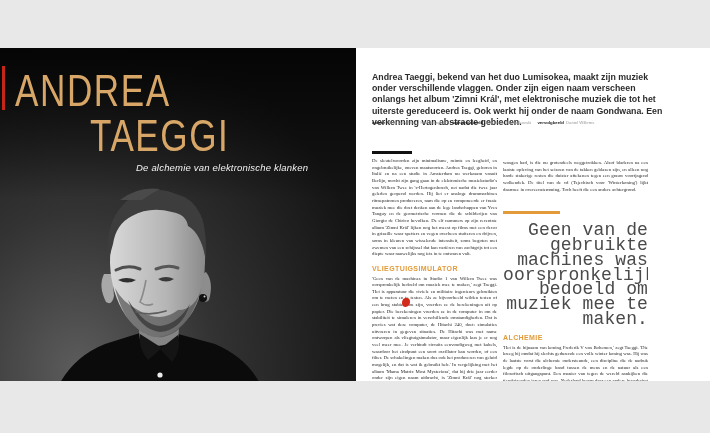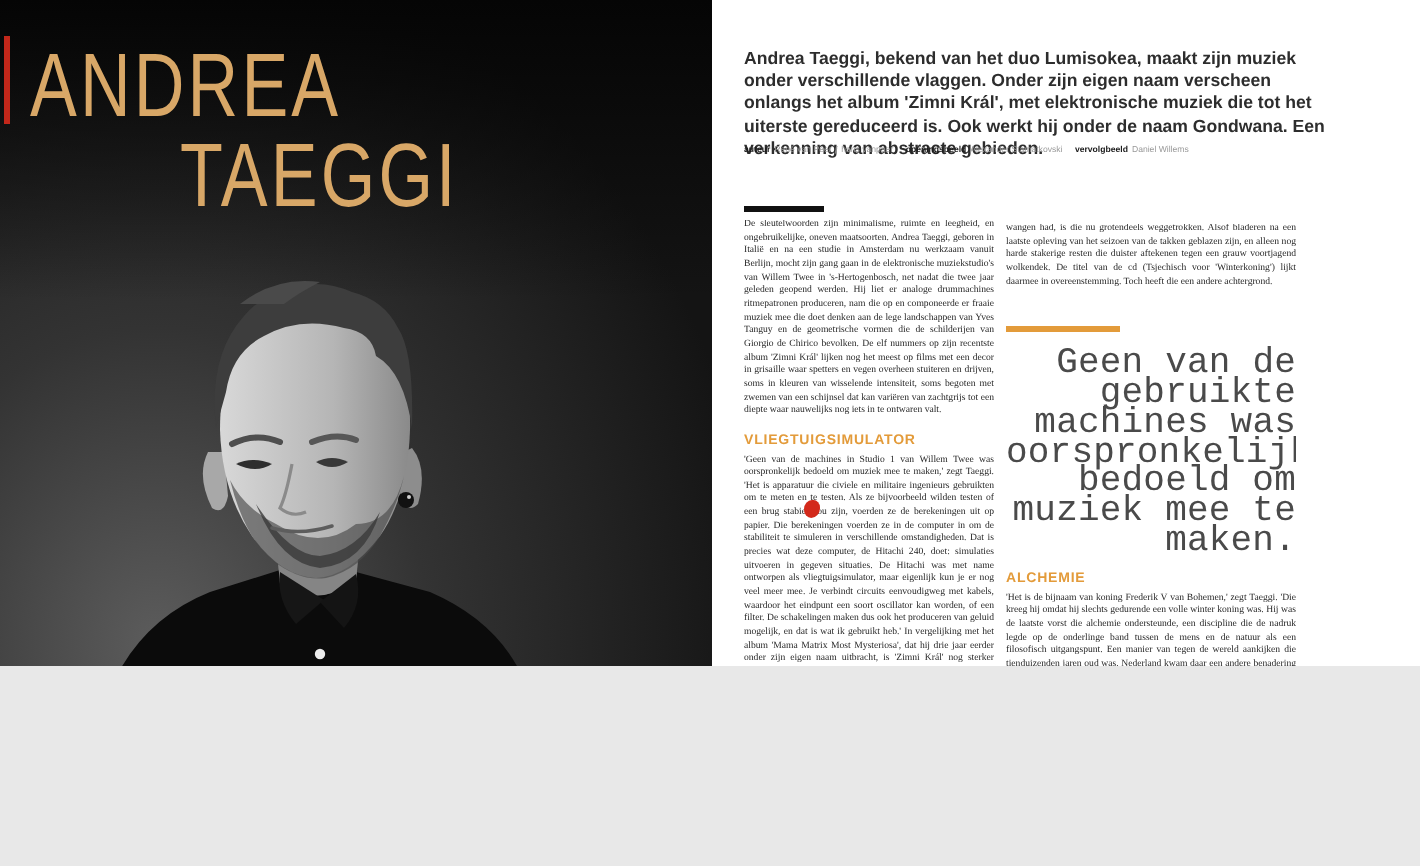--- a/index.html
+++ b/index.html
@@ -1,17 +1,17 @@
 <!DOCTYPE html>
 <html><head>
 <meta charset="utf-8">
 <style>
   html,body{margin:0;padding:0;background:#e8e8e8;}
   .spread{position:relative;width:710px;height:333px;background:#ffffff;overflow:hidden;
-          font-family:"Liberation Sans",sans-serif;}
+          font-family:"Liberation Sans",sans-serif;margin-top:48px;}
   
   .photo-panel{position:absolute;left:0;top:0;width:356px;height:412px;overflow:hidden;}
   .photo-panel svg{display:block;}
   .red-sliver{position:absolute;left:2px;top:18px;width:3px;height:44px;background:#c2271a;}
   .title{position:absolute;color:#d8a767;font-family:"Liberation Sans",sans-serif;
          font-weight:400;font-size:45px;letter-spacing:2px;line-height:1;
          transform:scaleX(0.78);transform-origin:left top;white-space:nowrap;}
   .title-1{left:15px;top:20px;}
   .title-2{left:90px;top:65px;}
   .subtitle{position:absolute;left:136px;top:114px;color:#f2f2f2;font-size:9.5px;
@@ -102,20 +102,21 @@
 
       <circle cx="203" cy="250" r="4" fill="#111"></circle>
       <circle cx="204.5" cy="248.5" r="1" fill="#cfcfcf"></circle>
     </svg>
   </div>
 
   <div class="red-sliver"></div>
 
   <div class="title title-1">ANDREA</div>
   <div class="title title-2">TAEGGI</div>
+  <div class="subtitle">De alchemie van elektronische klanken</div>
 
   <div class="intro">Andrea Taeggi, bekend van het duo Lumisokea, maakt zijn muziek onder verschillende vlaggen. Onder zijn eigen naam verscheen onlangs het album 'Zimni Král', met elektronische muziek die tot het uiterste gereduceerd is. Ook werkt hij onder de naam Gondwana. Een verkenning van abstracte gebieden.</div>
 
   <div class="byline">
     <b>auteur</b><span class="val">René van Peer ƒ hans vanpaer</span>
     <b>openingsbeeld</b><span class="val">Alexander Stamatkovski</span>
     <b>vervolgbeeld</b><span class="val">Daniel Willems</span>
   </div>
 
   <div class="col-rule"></div>

